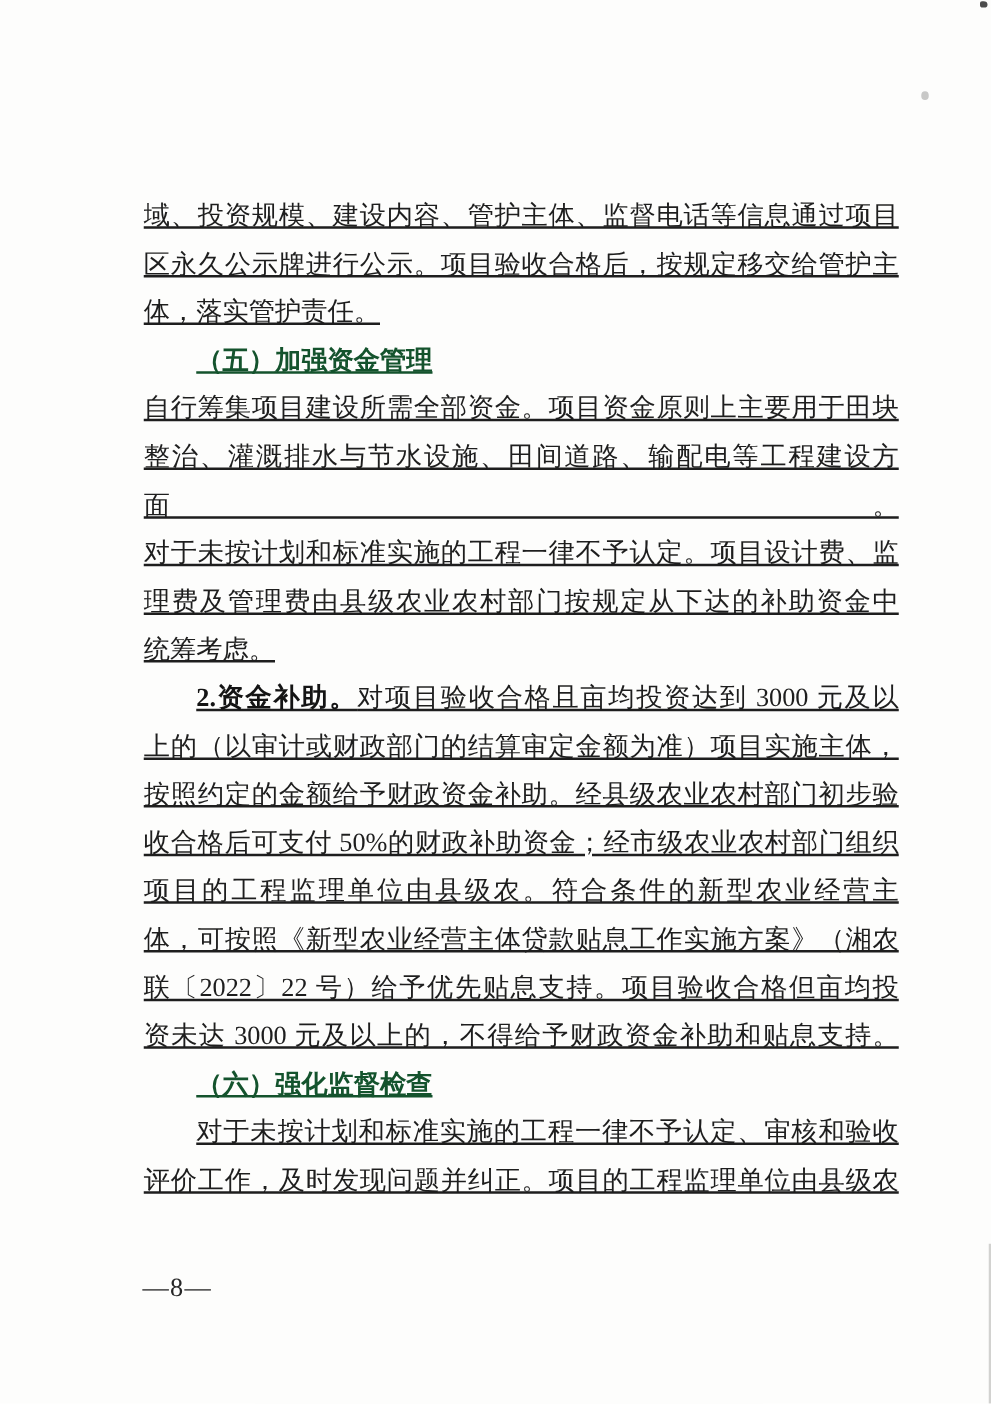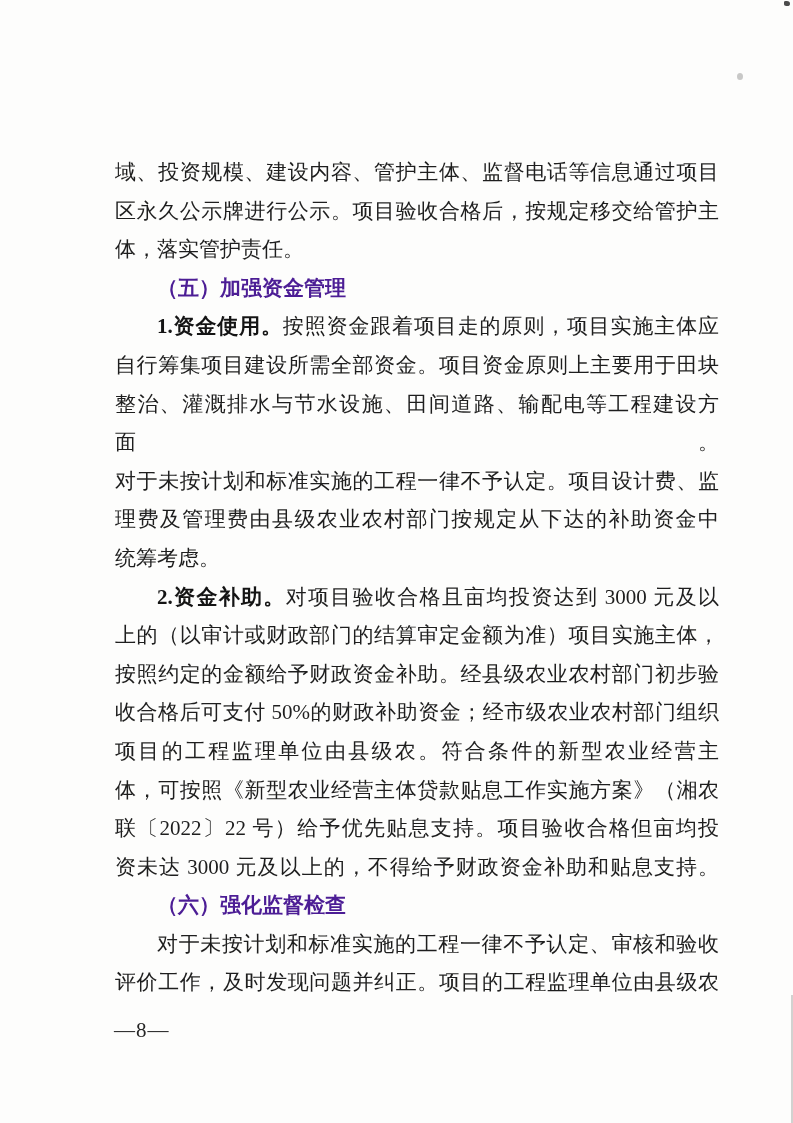--- a/index.html
+++ b/index.html
@@ -21,31 +21,32 @@
     top: 153px;
     width: 604px;
     font-size: 21px;
     line-height: 38.6px;
     color: #1e1e1e;
   }
   .line {
     text-align: justify;
     text-align-last: justify;
     text-justify: inter-character;
+    text-decoration: underline;
   }
   .line.end {
     text-align: right;
     text-align-last: left;
   }
   .line.indent {
     text-indent: 42px;
   }
   .line.heading {
     font-weight: bold;
-    color: #4c1d95;
+    color: #14532d;
     text-align: left;
     text-align-last: left;
     text-indent: 42px;
   }
   .lead {
     font-weight: bold;
     color: #141414;
   }
   .page-number {
     position: absolute;
@@ -92,21 +93,20 @@
 <div class="page">
 
   <div class="text-block">
 
     <div class="line">域、投资规模、建设内容、管护主体、监督电话等信息通过项目</div>
     <div class="line">区永久公示牌进行公示。项目验收合格后，按规定移交给管护主</div>
     <div class="line end">体，落实管护责任。</div>
 
     <div class="line heading">（五）加强资金管理</div>
 
-    <div class="line indent"><span class="lead">1.资金使用。</span><span>按照资金跟着项目走的原则，项目实施主体应</span></div>
     <div class="line">自行筹集项目建设所需全部资金。项目资金原则上主要用于田块</div>
     <div class="line">整治、灌溉排水与节水设施、田间道路、输配电等工程建设方面。</div>
     <div class="line">对于未按计划和标准实施的工程一律不予认定。项目设计费、监</div>
     <div class="line">理费及管理费由县级农业农村部门按规定从下达的补助资金中</div>
     <div class="line end">统筹考虑。</div>
 
     <div class="line indent"><span class="lead">2.资金补助。</span><span>对项目验收合格且亩均投资达到 3000 元及以</span></div>
     <div class="line">上的（以审计或财政部门的结算审定金额为准）项目实施主体，</div>
     <div class="line">按照约定的金额给予财政资金补助。经县级农业农村部门初步验</div>
     <div class="line">收合格后可支付 50%的财政补助资金；经市级农业农村部门组织</div>

